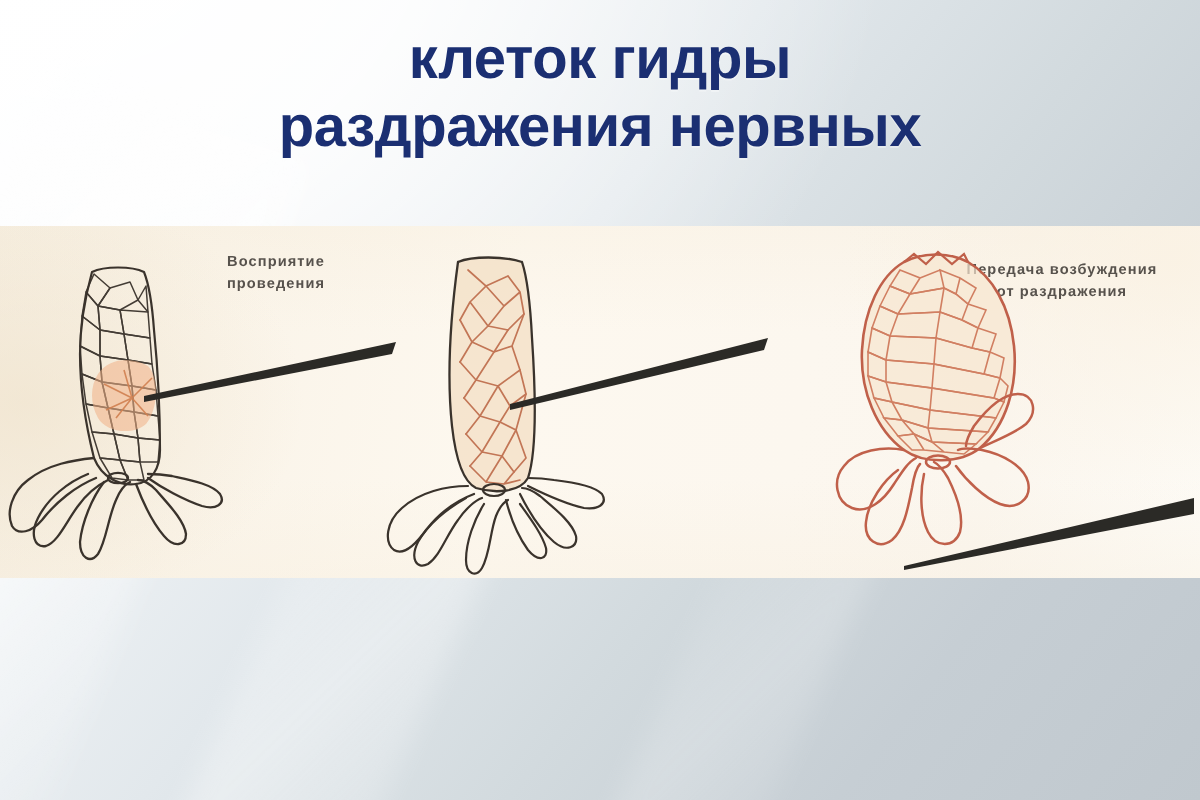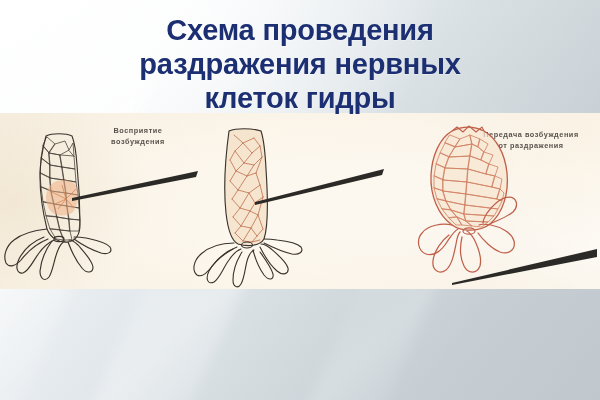--- a/index.html
+++ b/index.html
@@ -108,23 +108,22 @@
 </head>
 <body>
 
 <div id="slide">
 
   <div class="streak" id="streak-a"></div>
   <div class="streak" id="streak-b"></div>
   <div class="streak" id="streak-c"></div>
 
   <div id="title">
-    <span class="tline">Схема проведения</span>
+    <span class="tline">клеток гидры</span>
     <span class="tline">раздражения нервных</span>
-    <span class="tline">клеток гидры</span>
   </div>
 
   <div id="figure-strip">
     <div class="paper-shade"></div>
 
     <div class="panel" id="panel-1">
       <svg class="fig" width="200" height="176" viewBox="0 0 200 176">
         <g fill="none" stroke="#3a332c" stroke-width="1.1" stroke-linecap="round" stroke-linejoin="round">
 
           <path d="M46,23 C43,34 40,50 40,64 C40,82 43,100 47,116 C51,126 60,130 68,129 C76,128 80,121 80,112 C80,96 79,72 77,52 C76,38 74,28 72,23 C66,20 52,20 46,23 Z"></path>
@@ -173,21 +172,21 @@
           <ellipse cx="59" cy="126" rx="5" ry="2.6"></ellipse>
         </g>
 
         <g>
           <path d="M198,58 L196,64 L72,88 L72,85 Z" fill="#2b2a26"></path>
         </g>
       </svg>
 
       <div class="caption" id="caption-1">
         <span class="cl">Восприятие</span>
-        <span class="cl">возбуждения</span>
+        <span class="cl">проведения</span>
       </div>
     </div>
 
     <div class="panel" id="panel-2">
       <svg class="fig" width="200" height="176" viewBox="0 0 200 176">
 
         <path d="M41,18 C38,40 35,72 38,100 C40,118 44,128 50,131 C60,134 72,133 76,126 C80,114 80,86 78,56 C77,36 75,24 73,18 C64,15 48,15 41,18 Z" fill="#f3dfc4" opacity="0.75" stroke="none"></path>
 
         <path d="M41,18 C38,40 35,72 38,100 C40,118 44,128 50,131 C60,134 72,133 76,126 C80,114 80,86 78,56 C77,36 75,24 73,18" fill="none" stroke="#3a332c" stroke-width="1.15" stroke-linecap="round"></path>
         <path d="M41,18 C48,15 64,15 73,18" fill="none" stroke="#3a332c" stroke-width="1.15"></path>

